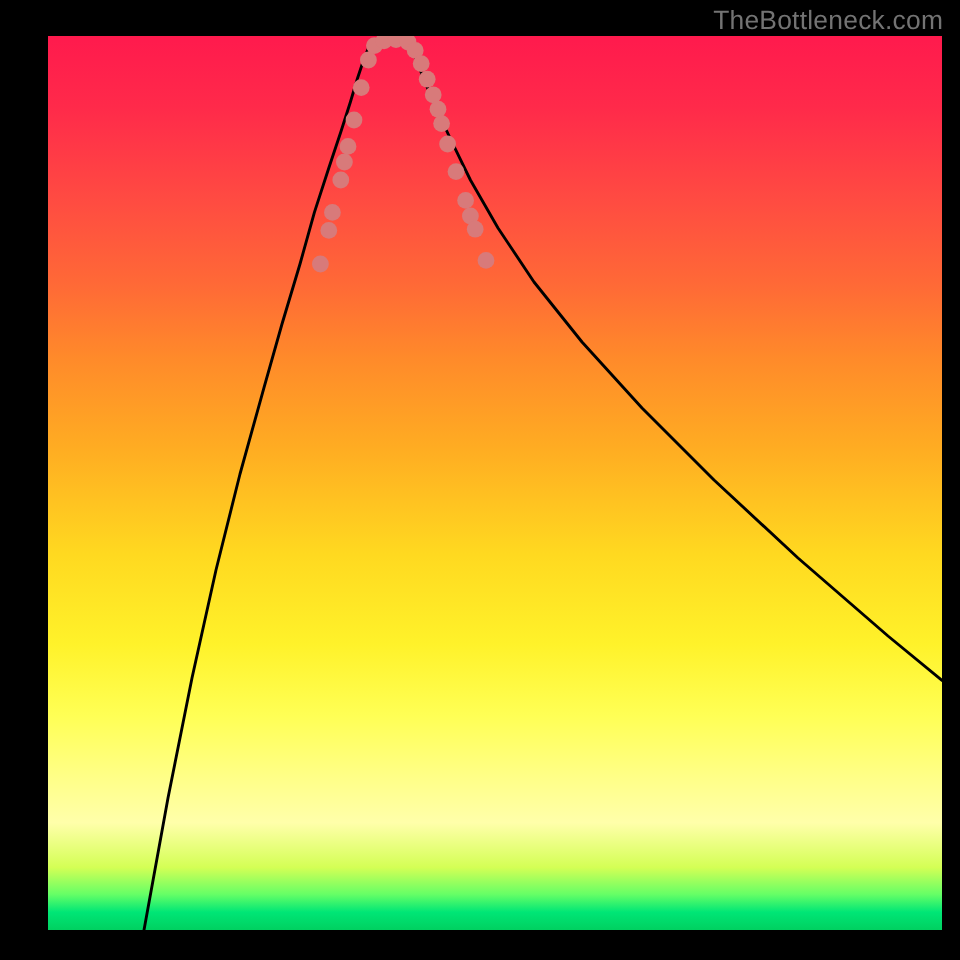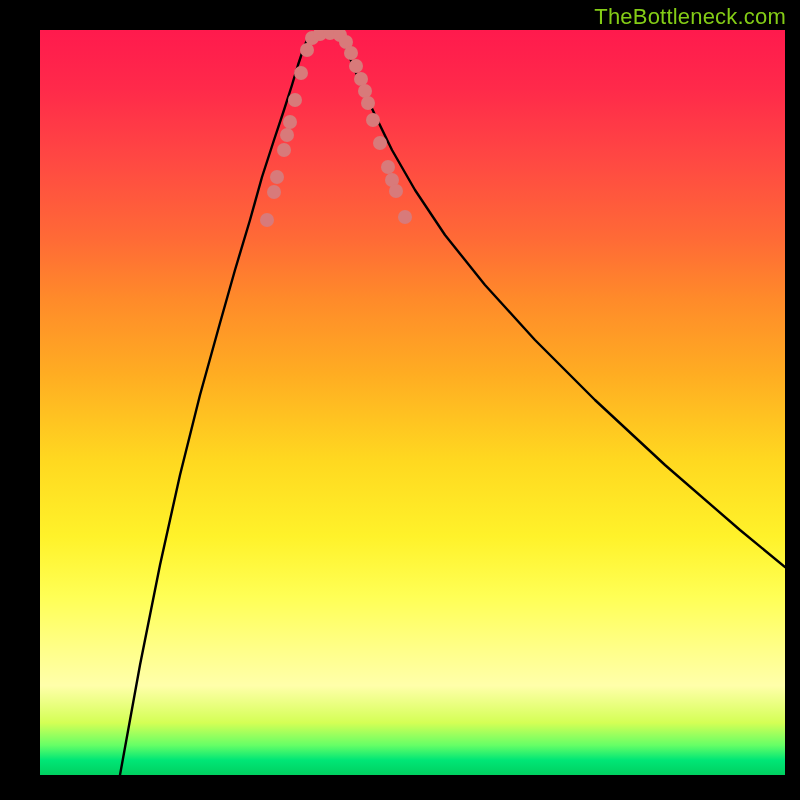--- a/index.html
+++ b/index.html
@@ -51,21 +51,21 @@
   .curve-svg {
     position: absolute;
     left: 0; top: 0;
     width: 745px;
     height: 745px;
   }
   .watermark {
     position: absolute;
     top: 4px;
     right: 14px;
-    color: #84cc16;
+    color: #737373;
     font-size: 22px;
     font-weight: 500;
     letter-spacing: 0.2px;
     user-select: none;
   }
 </style>
 </head>
 <body>
 
 <div class="frame">

